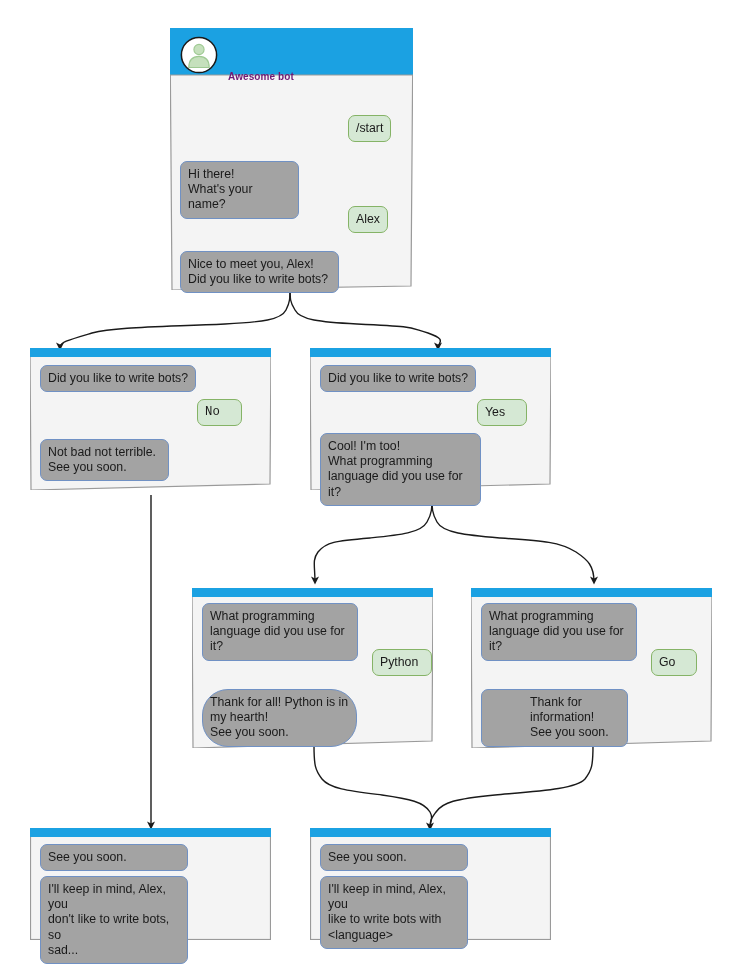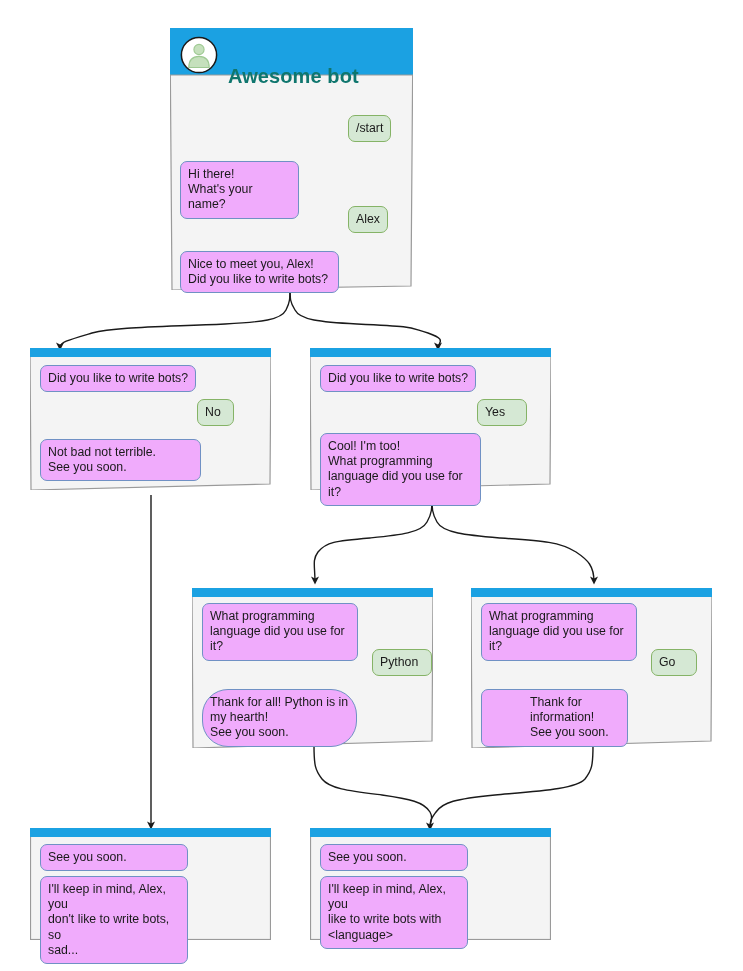--- a/index.html
+++ b/index.html
@@ -45,22 +45,22 @@
   .card-body {
     position: absolute;
     left: 0;
     right: 0;
     z-index: 3;
   }
 
   .card-title {
     position: absolute;
     z-index: 4;
-    color: #0f766e;
-    font-size: 20px;
+    color: #701a75;
+    font-size: 10px;
     font-weight: bold;
     letter-spacing: .1px;
     white-space: nowrap;
   }
 
   .avatar {
     position: absolute;
     z-index: 4;
   }
 
@@ -69,21 +69,21 @@
     position: absolute;
     box-sizing: border-box;
     border-radius: 7px;
     font-size: 12.3px;
     line-height: 15.2px;
     color: #1a1a1a;
     padding: 5px 7px 5px 7px;
     white-space: pre-line;
   }
   .bubble.bot {
-    background: #f0abfc;
+    background: #a3a3a3;
     border: 1px solid #7091c4;
     left: 10px;
   }
   .bubble.user {
     background: #d5e8d4;
     border: 1px solid #85b366;
     text-align: left;
   }
 </style>
 </head>
@@ -151,22 +151,22 @@
     </div>
   </div>
 
   <div class="card" style="left:30px; top:348px; width:241px; height:142px;">
     <svg class="card-shape" viewBox="0 0 241 142" preserveAspectRatio="none">
       <polygon points="0,0 241,0 240,136 1,142" fill="#f4f4f4" stroke="#9a9a9a" stroke-width="1.2"></polygon>
       <rect x="0" y="0" width="241" height="9" fill="#1ba1e2"></rect>
     </svg>
     <div class="card-body" style="top:9px; bottom:0;">
       <div class="bubble bot" style="top:8px;">Did you like to write bots?</div>
-      <div class="bubble user" style="left:167px; top:42px; width:37px;">No</div>
-      <div class="bubble bot" style="top:82px; width:161px;">Not bad not terrible.
+      <div class="bubble user" style="left:167px; top:42px; width:45px;font-family:Liberation Mono, monospace;">No</div>
+      <div class="bubble bot" style="top:82px; width:129px;">Not bad not terrible.
 See you soon.</div>
     </div>
   </div>
 
   <div class="card" style="left:310px; top:348px; width:241px; height:142px;">
     <svg class="card-shape" viewBox="0 0 241 142" preserveAspectRatio="none">
       <polygon points="0,0 241,0 240,136 1,142" fill="#f4f4f4" stroke="#9a9a9a" stroke-width="1.2"></polygon>
       <rect x="0" y="0" width="241" height="9" fill="#1ba1e2"></rect>
     </svg>
     <div class="card-body" style="top:9px; bottom:0;">

